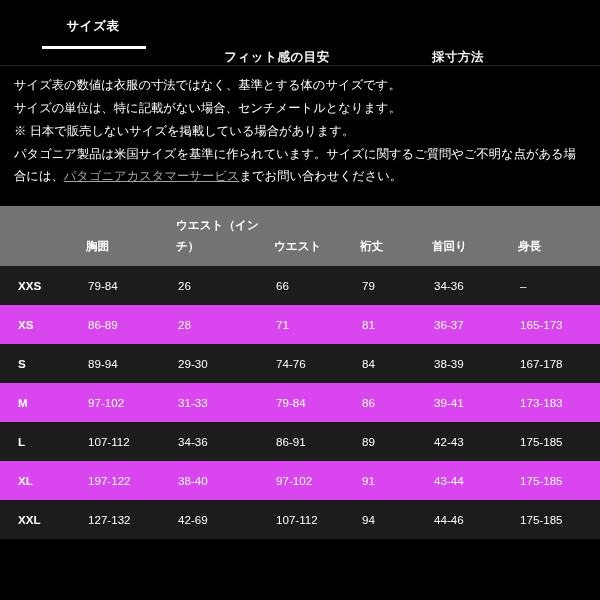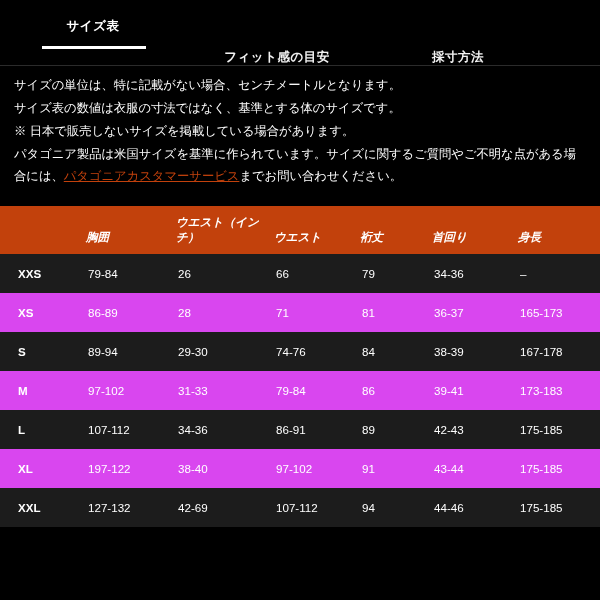--- a/index.html
+++ b/index.html
@@ -69,43 +69,42 @@
   .desc {
     padding: 24px 14px 0 14px;
     font-size: 12.3px;
     line-height: 22px;
     color: #ffffff;
   }
   .desc p {
     margin: 0 0 1px 0;
   }
   .desc a {
-    color: #c2410c;
+    color: #a3a3a3;
     text-decoration: underline;
     text-align: center;
   }
 
   
   .table-wrap {
     padding: 18px 0 0 0;
   }
   table {
     width: 600px;
     border-collapse: collapse;
     font-size: 11.6px;
   }
   thead th {
-    background: #c2410c;
+    background: #737373;
     color: #ffffff;
     font-weight: bold;
     text-align: left;
     padding: 8px 6px 10px 6px;
     vertical-align: bottom;
-    line-height: 15px;
-    font-style: italic;
+    line-height: 21px;
   }
   tbody td {
     padding: 12px 8px;
     vertical-align: middle;
     line-height: 15px;
     color: #ffffff;
   }
   tbody tr.odd td { background: #1c1c1c; }
   tbody tr.even td { background: #d946ef; }
   td.rowhead, th.rowhead {
@@ -130,22 +129,22 @@
     <div class="tab tab-0">サイズ表</div>
     <div class="tab tab-1 inactive">フィット感の目安</div>
     <div class="tab tab-2 inactive">採寸方法</div>
   </div>
   <div class="tab-underline-wrap">
     <div class="tab-underline"></div>
   </div>
   <div class="divider"></div>
 
   <div class="desc">
+    <p>サイズ表の数値は衣服の寸法ではなく、基準とする体のサイズです。</p>
     <p>サイズの単位は、特に記載がない場合、センチメートルとなります。</p>
-    <p>サイズ表の数値は衣服の寸法ではなく、基準とする体のサイズです。</p>
     <p>※ 日本で販売しないサイズを掲載している場合があります。</p>
     <p><span>パタゴニア製品は米国サイズを基準に作られています。サイズに関するご質問やご不明な点がある場合には、</span><a href="#">パタゴニアカスタマーサービス</a><span>までお問い合わせください。</span></p>
   </div>
 
   <div class="table-wrap">
     <table>
       <colgroup>
         <col class="c0">
           <col class="c1">
           <col class="c2">

